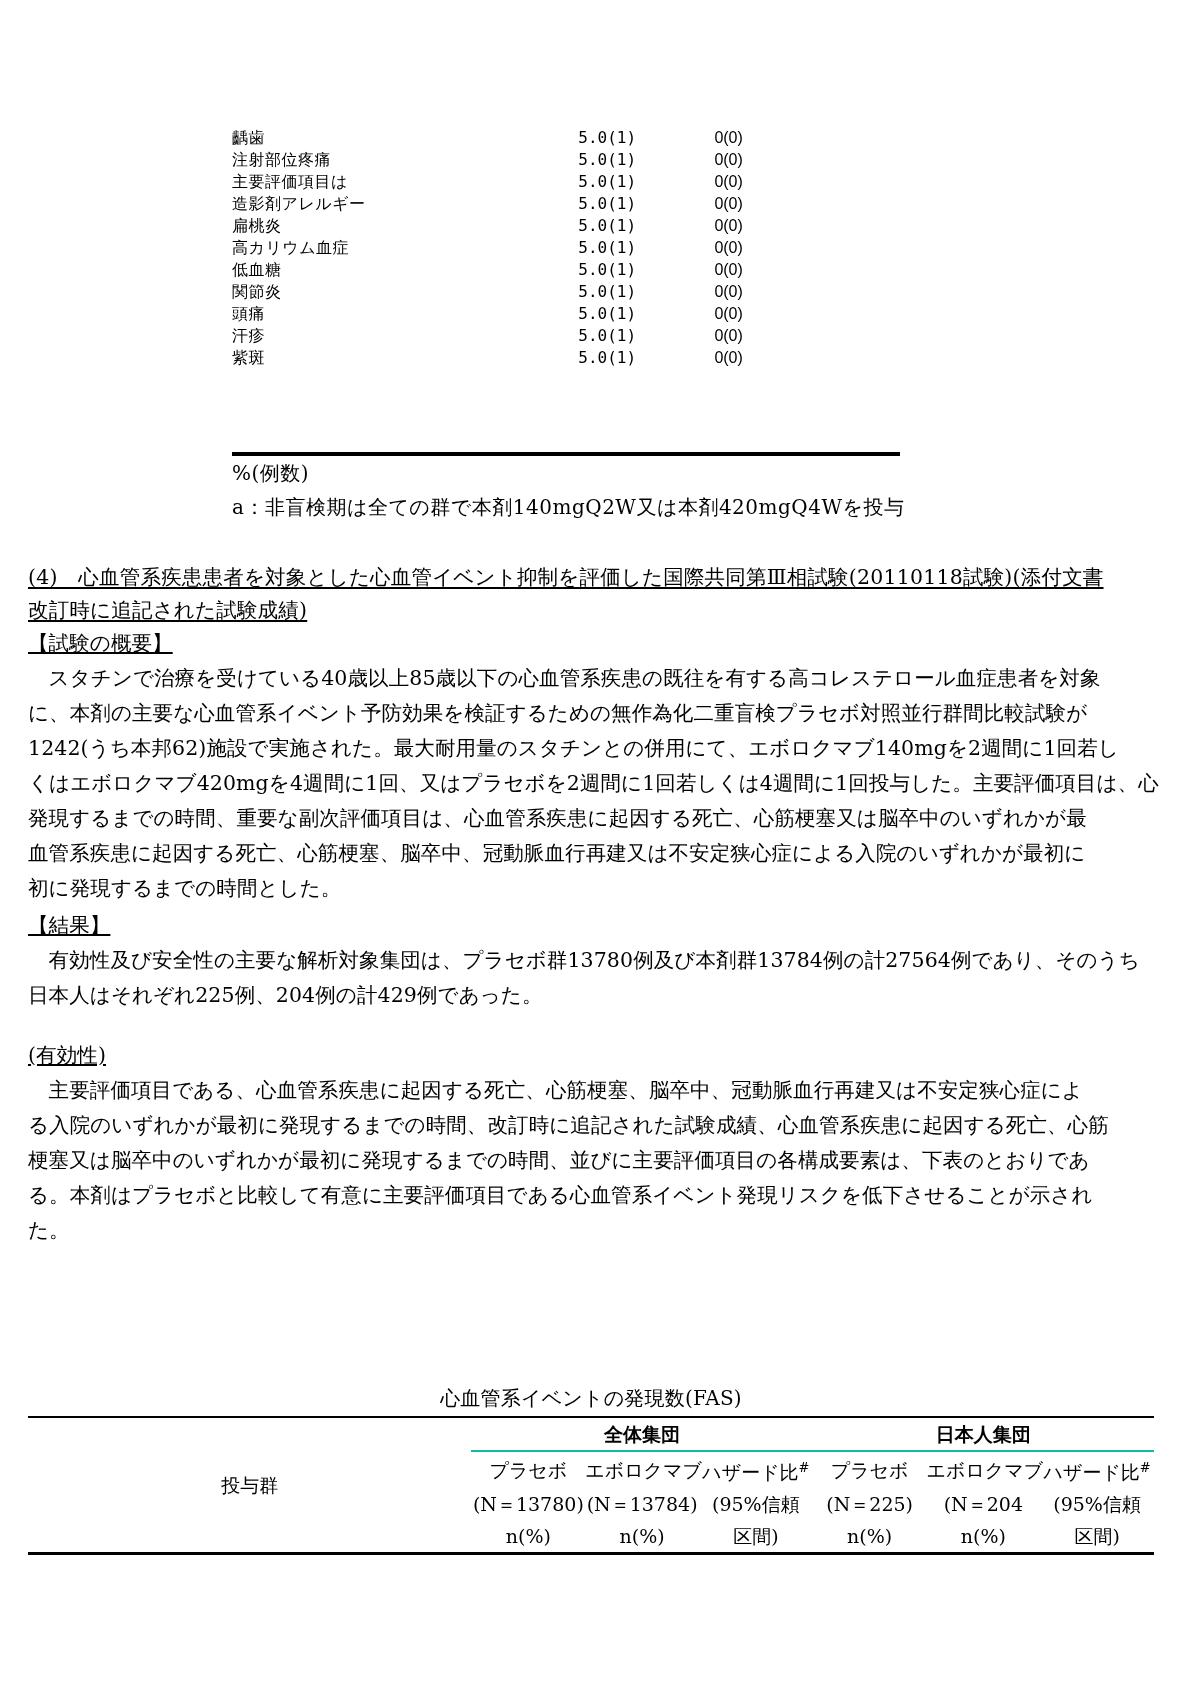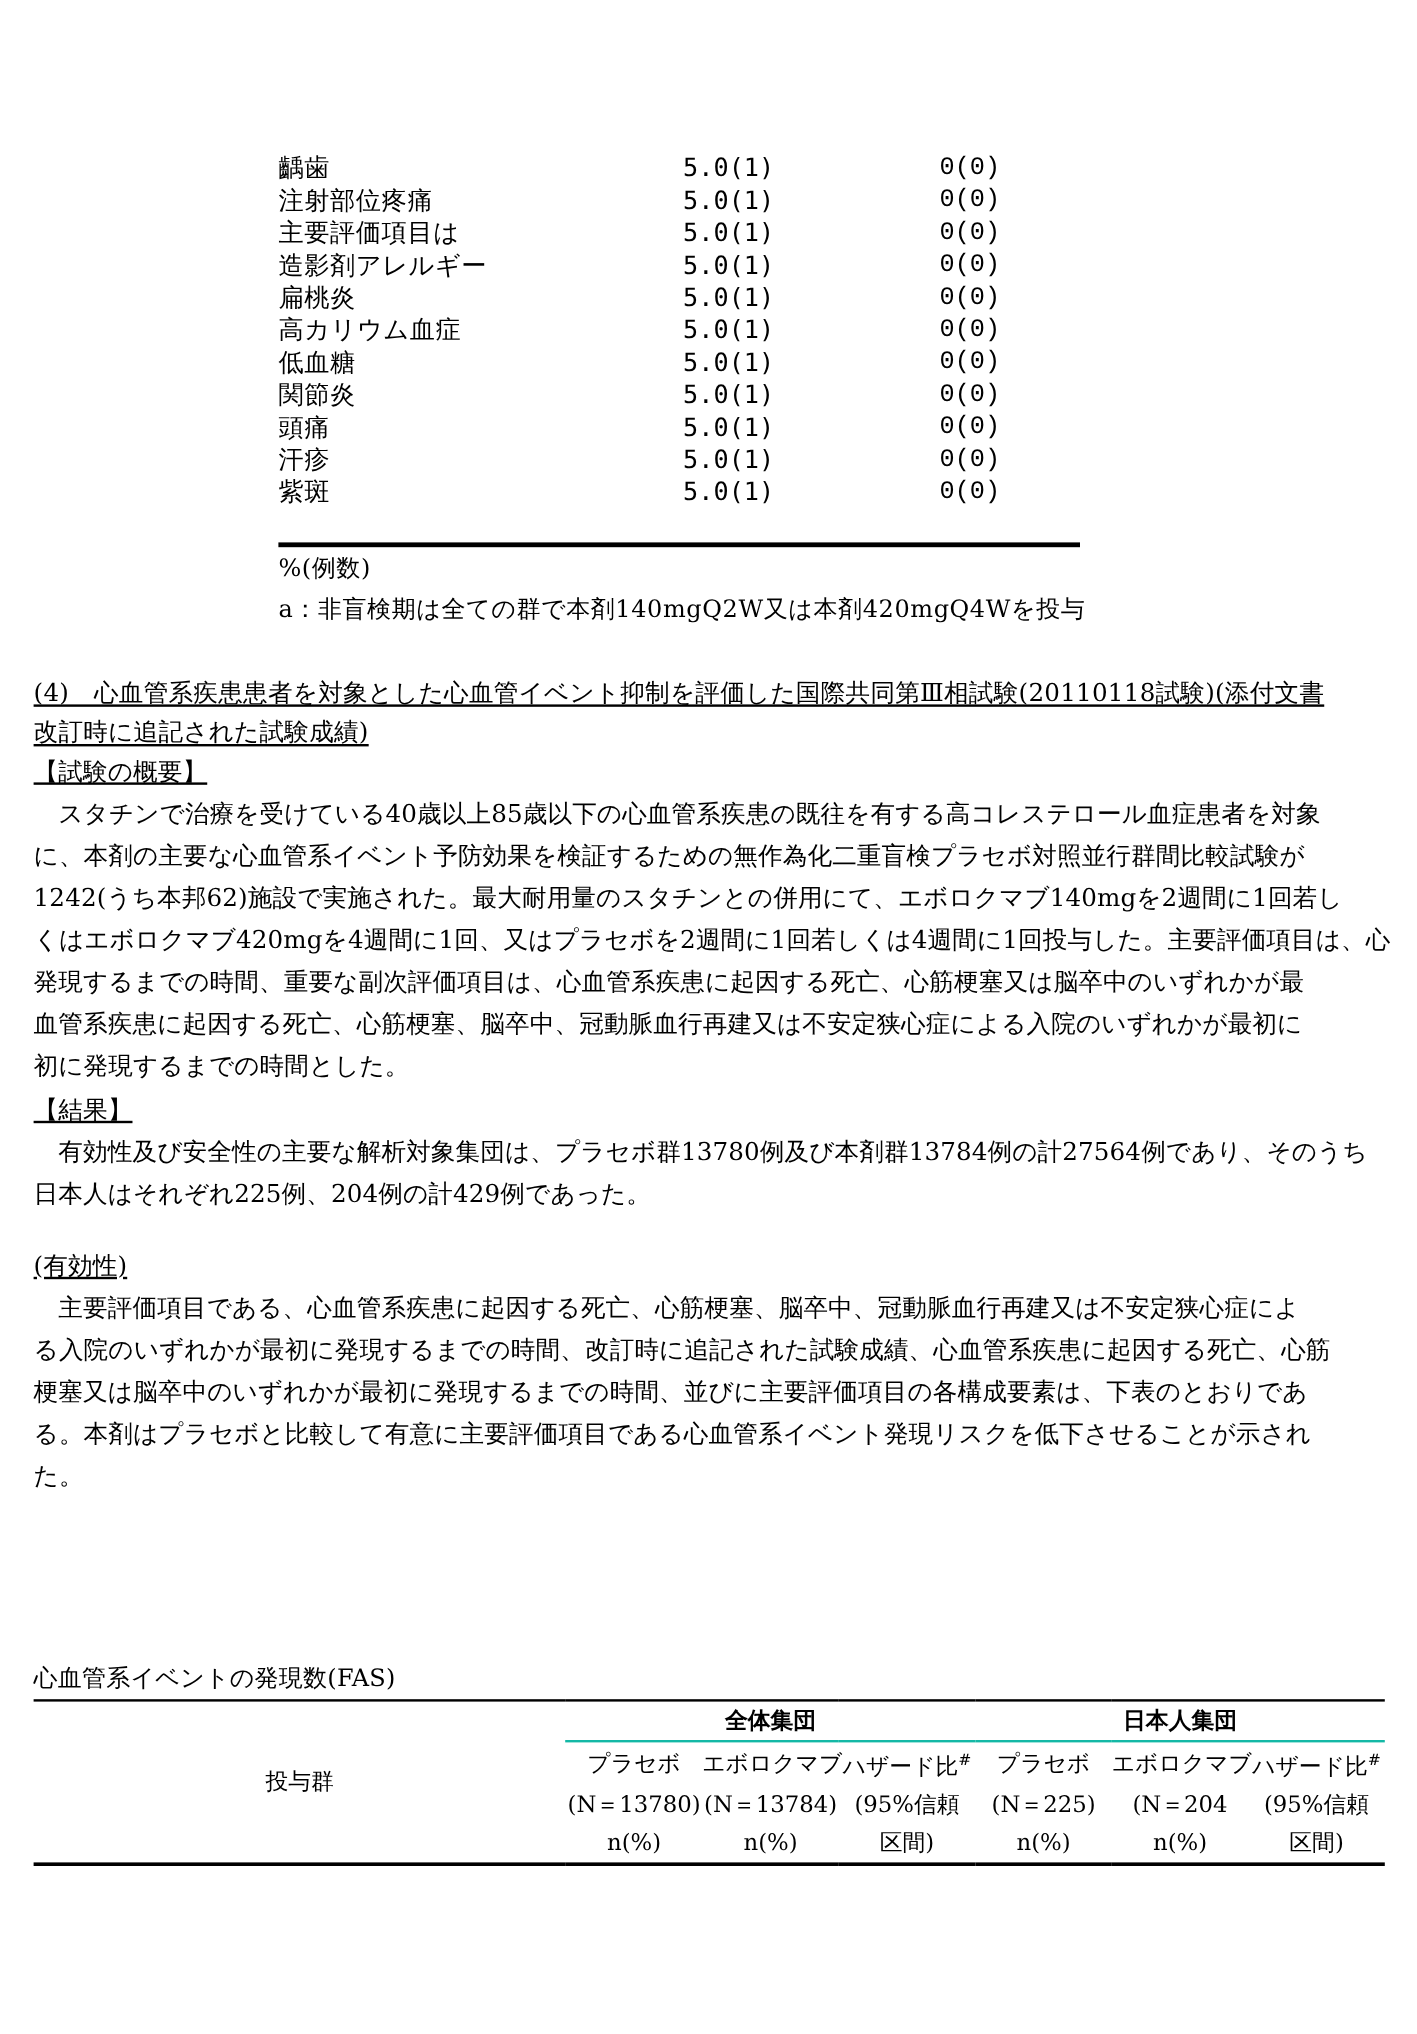--- a/index.html
+++ b/index.html
@@ -31,39 +31,38 @@
     width: 670px;
   }
   table.ae-table {
     border-collapse: collapse;
     width: 100%;
     font-size: 20px;
     line-height: 1.0;
   }
   table.ae-table td {
     padding: 2px 0 4px 0;
-    font-size: 21px;
+    font-size: 16px;
     white-space: nowrap;
   }
   td.ae-name {
     text-align: left;
     padding-left: 18px;
     width: 40%;
     letter-spacing: 0.5px;
   }
   td.ae-v1 {
     text-align: center;
     width: 32%;
     font-family: "DejaVu Sans Mono", "Liberation Mono", monospace;
     font-size: 19px;
   }
   td.ae-v2 {
-    text-align: center;
     width: 28%;
-    font-family: Liberation Mono, monospace;
+    font-family: Liberation Sans, sans-serif;
     font-size: 19px;
   }
   .ae-bottom-rule {
     position: absolute;
     left: 232px;
     top: 452px;
     width: 668px;
     height: 4px;
     background: #000;
   }
@@ -114,21 +113,21 @@
   .lbl { display: block; white-space: nowrap; text-decoration: underline; }
 
   
   .cv-table-wrap {
     position: absolute;
     left: 28px;
     top: 1385px;
     width: 1126px;
   }
   .cv-caption {
-    text-align: left;
+    text-align: center;
     font-size: 20px;
     padding-bottom: 4px;
     letter-spacing: 0.2px;
   }
   table.cv-table {
     border-collapse: collapse;
     width: 100%;
     font-size: 19px;
     table-layout: fixed;
   }

